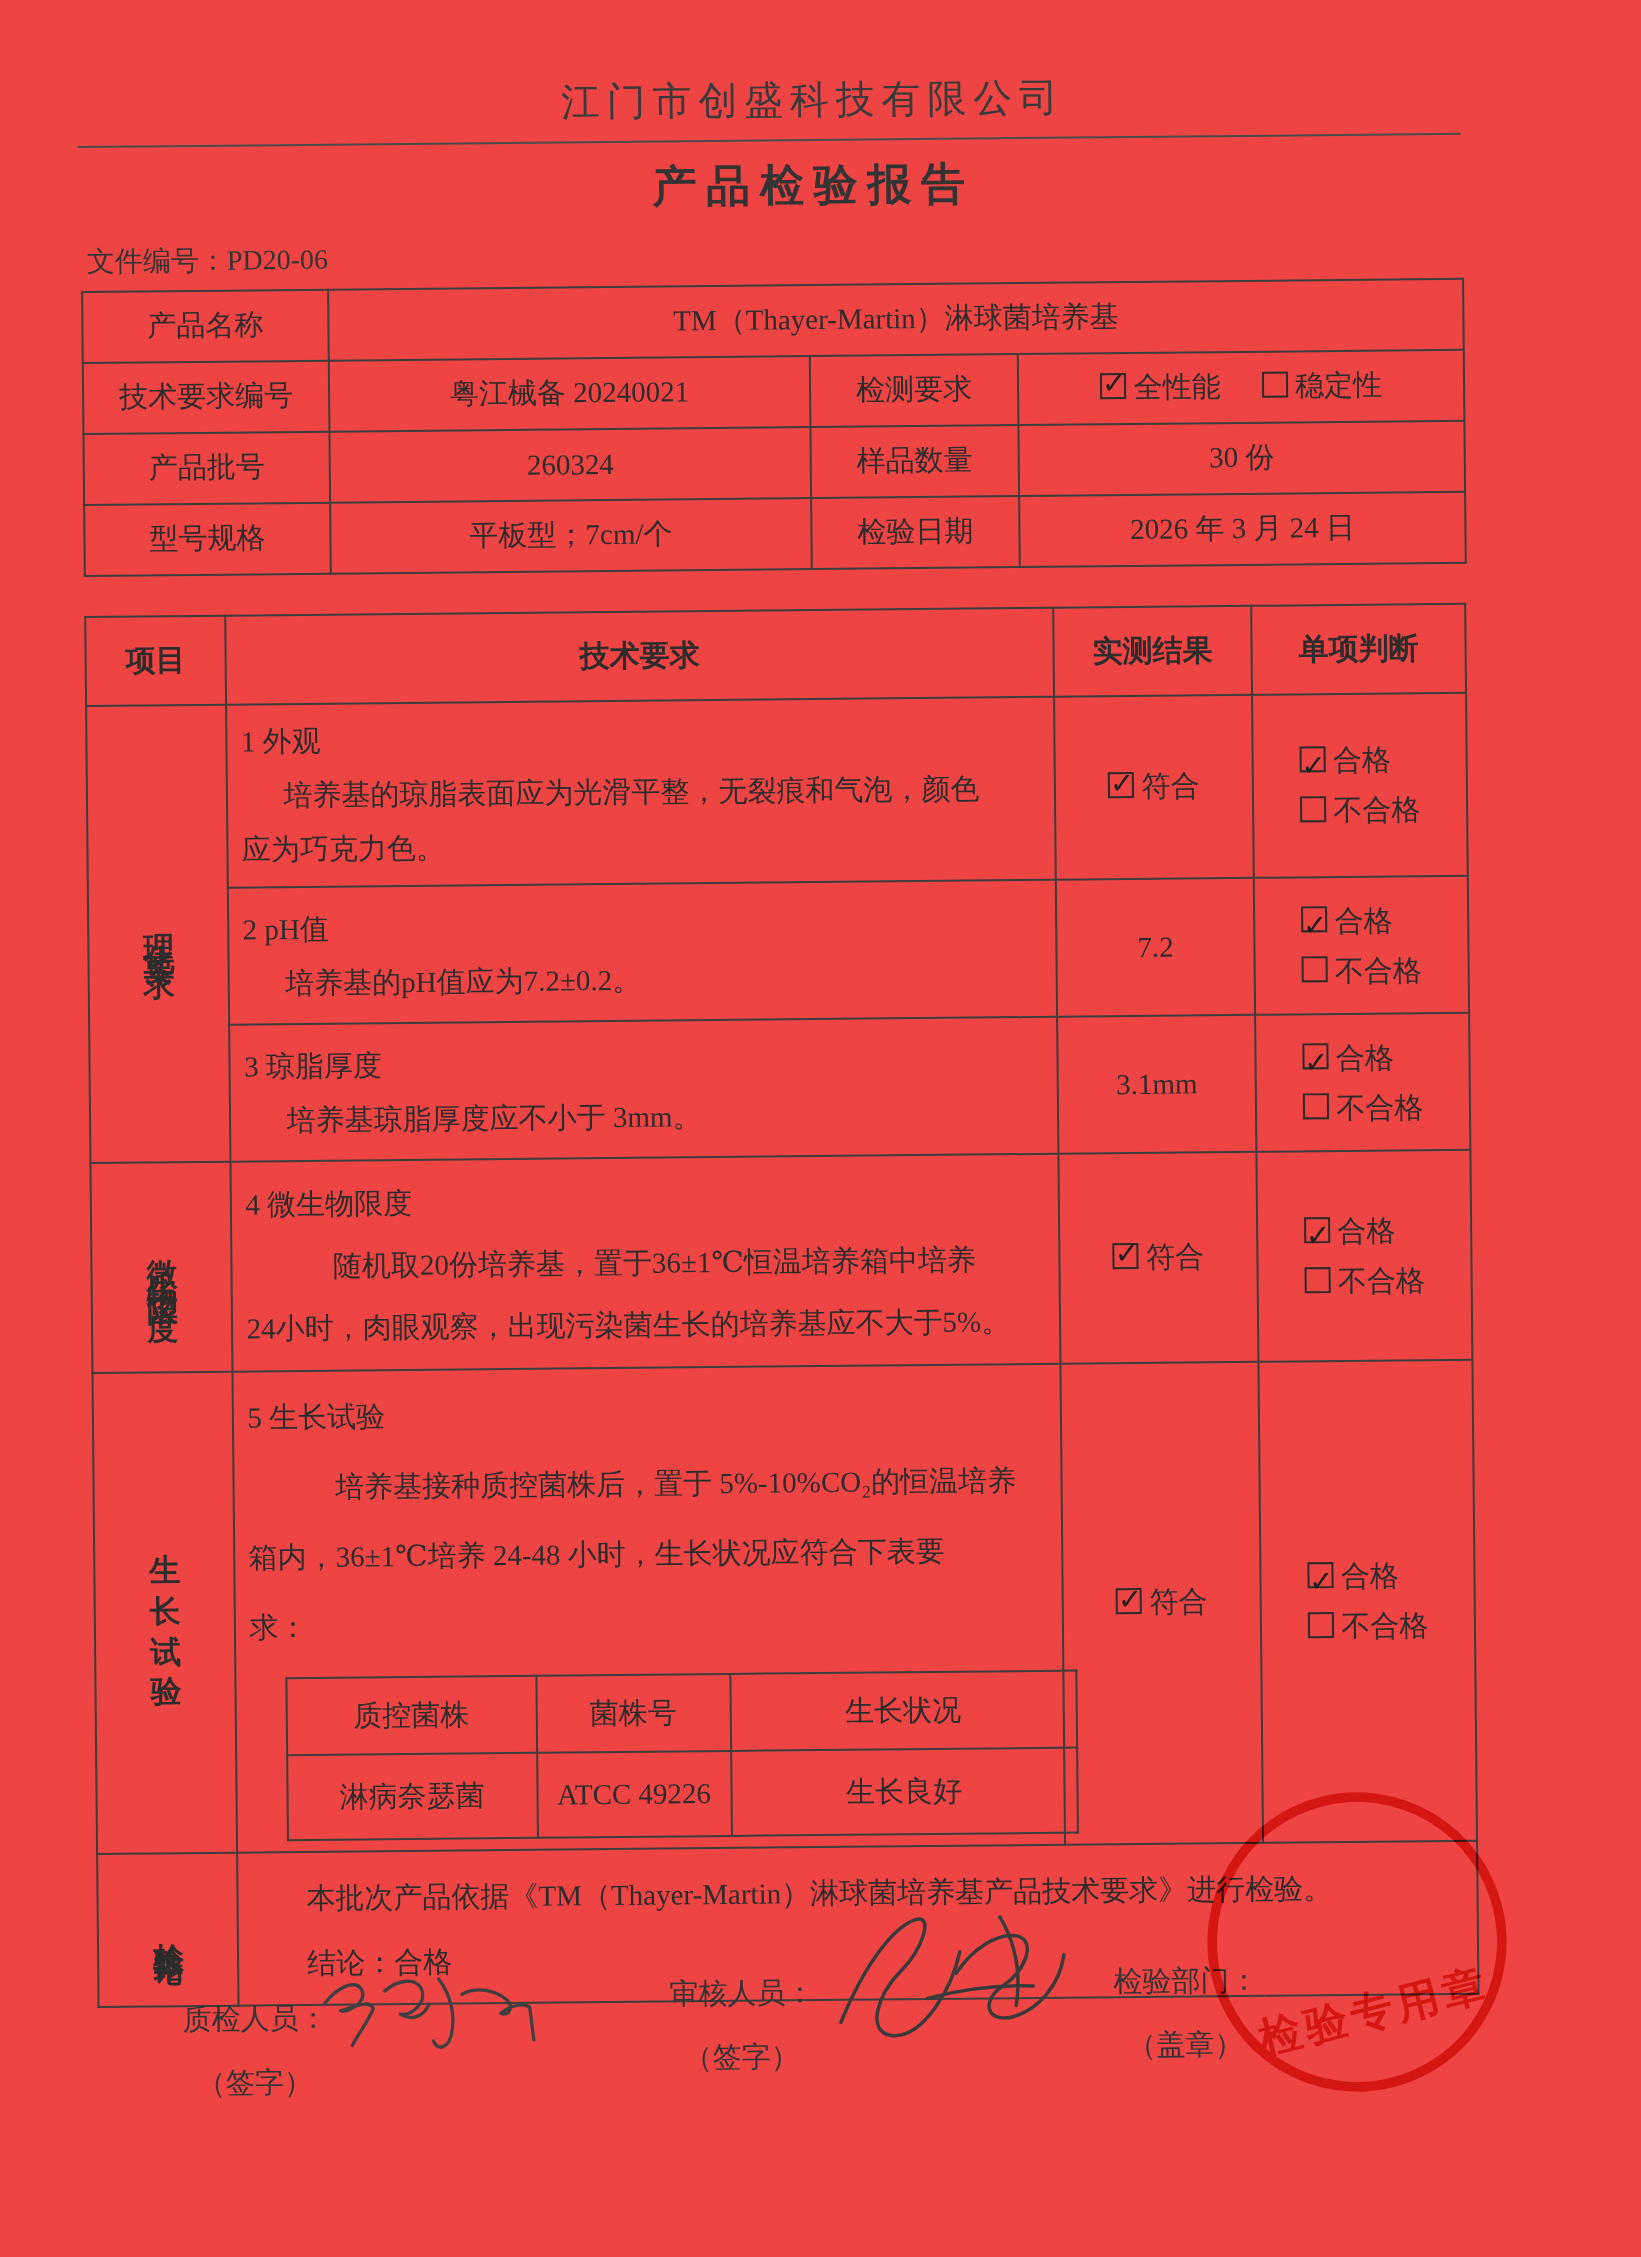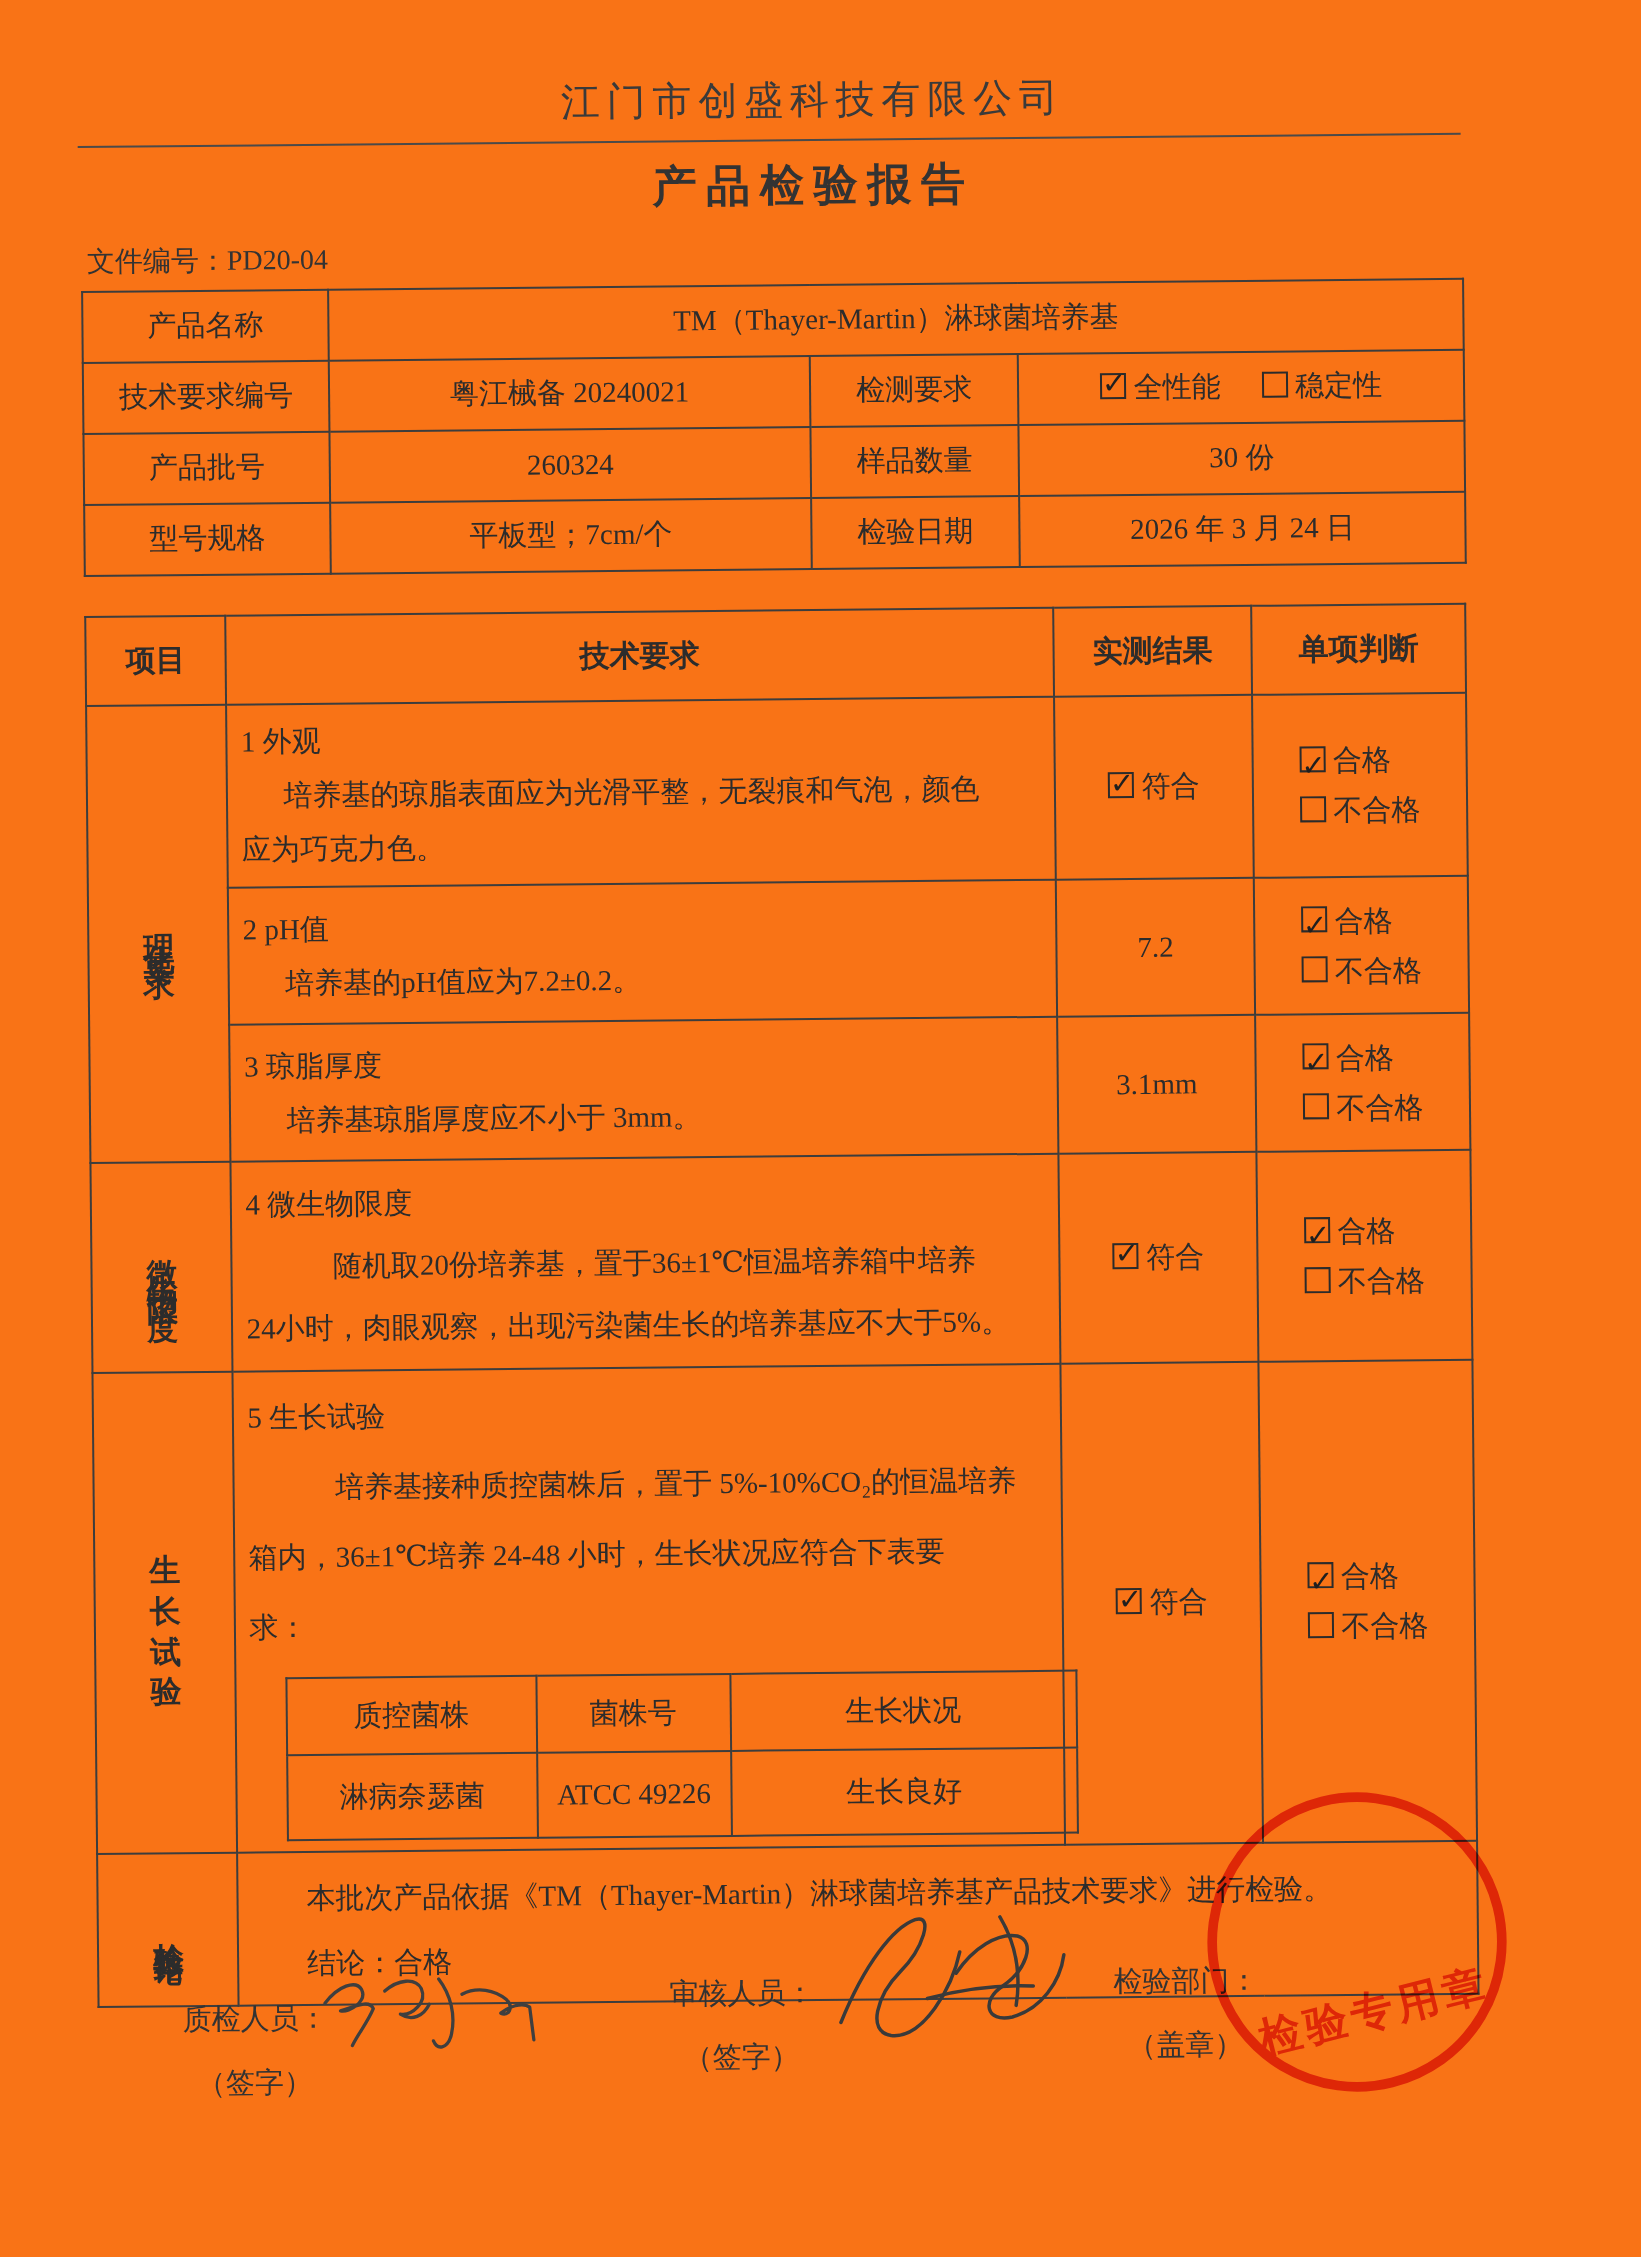--- a/index.html
+++ b/index.html
@@ -1,18 +1,18 @@
 <!DOCTYPE html>
 <html><head>
 <meta charset="utf-8">
 <style>
   html,body{margin:0;padding:0;background:#e9e7e2;}
   .paper{
     position:relative;width:1641px;height:2257px;margin:0 auto;
-    background:#f97316;overflow:hidden;
+    background:#ef4444;overflow:hidden;
     font-family:"Liberation Serif","DejaVu Serif",serif;
     color:#2e2e2e;
   }
   .tilt{position:absolute;inset:0;transform:rotate(-0.55deg);transform-origin:50% 40%;}
   
   .company{padding-top:73px;text-align:center;font-size:39px;letter-spacing:6.8px;color:#3a3a3a;}
   .rule{width:1383px;margin:11.6px auto 0 85px;border-top:2.4px solid #4a4a4a;}
   .rpt-title{margin-top:15.4px;text-align:center;font-size:44px;font-weight:bold;letter-spacing:9.7px;color:#333;}
   .docno{margin:21px 0 0 93px;font-size:28px;color:#333;}
   
@@ -60,21 +60,21 @@
 </style>
 </head>
 <body>
 
 <div class="paper">
  <div class="tilt">
 
   <div class="company">江门市创盛科技有限公司</div>
   <div class="rule"></div>
   <div class="rpt-title">产品检验报告</div>
-  <div class="docno"><span>文件编号：</span><span>PD20-04</span></div>
+  <div class="docno"><span>文件编号：</span><span>PD20-06</span></div>
 
   <table class="t1">
     <colgroup>
           <col style="width:246px">
           <col style="width:481px">
           <col style="width:208px">
           <col style="width:446px">
         </colgroup>
     <tbody>
           <tr>

